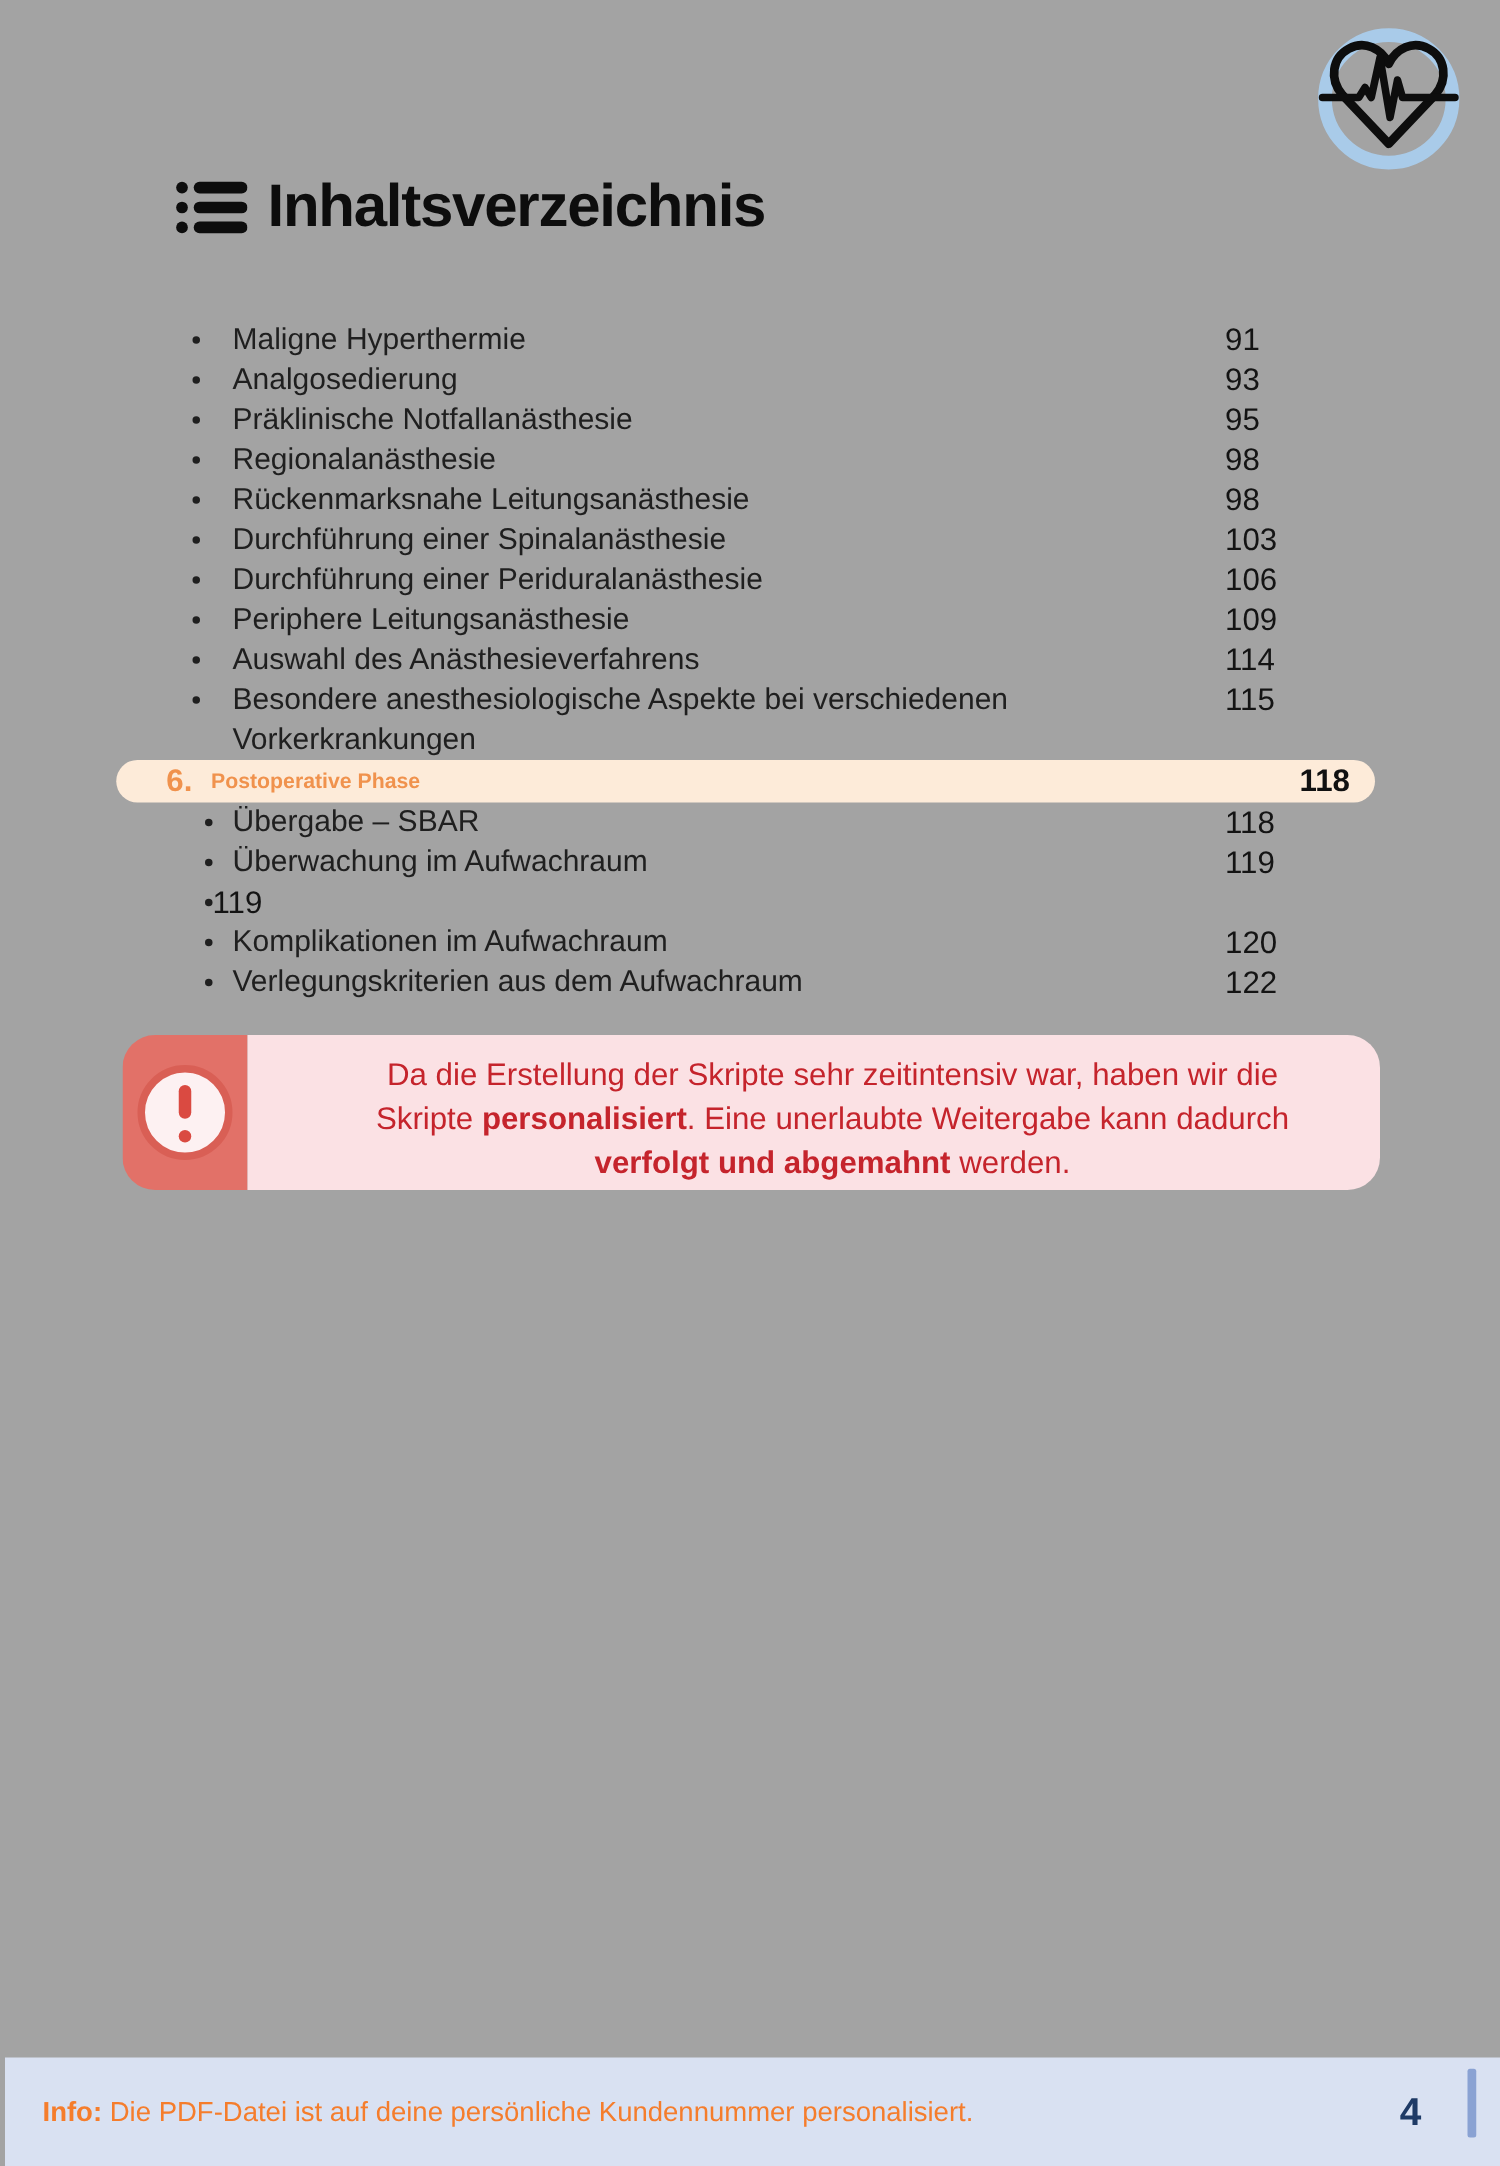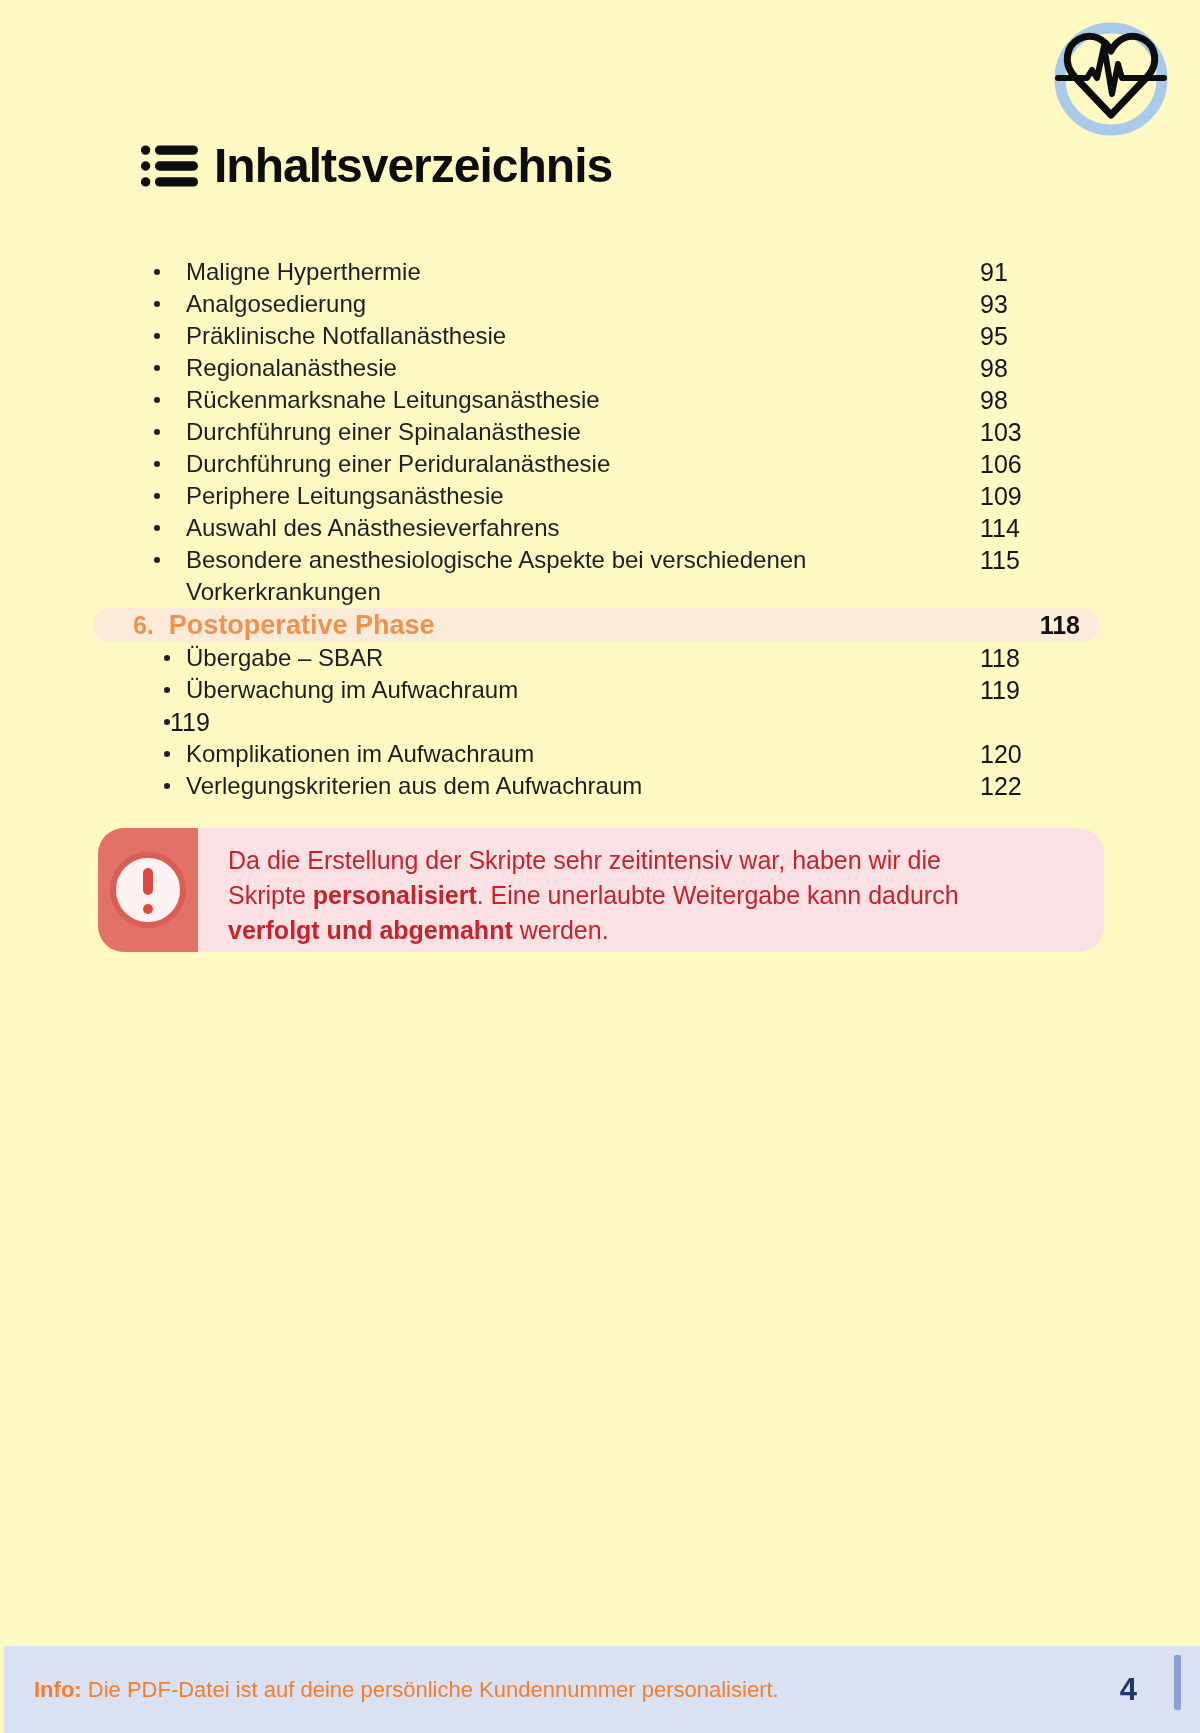--- a/index.html
+++ b/index.html
@@ -1,19 +1,19 @@
 <!DOCTYPE html>
 <html style="--highlight-bg: #fdebd9; --highlight-text: #f0924d; --warning-icon-bg: #e27168; --warning-bg: #fbe1e4; --warning-text: #c5242c; --footer-bg: #d9e1f2; --footer-accent: #f57d2c; --footer-page: #1e3a66; --logo-ring: #a9cbe9;"><head>
 <meta charset="utf-8">
 <style>
   html,body{margin:0;padding:0;background:#ffffff;}
   .page{
     position:relative;
     width:1200px;height:1733px;
-    background:#fef9c3;
+    background:#a3a3a3;
     font-family:"Liberation Sans", sans-serif;
     overflow:hidden;
   }
 
   
   .logo{position:absolute;top:16px;left:1048px;width:126px;height:126px;}
 
   
   .title-row{position:absolute;top:138px;left:140px;display:flex;align-items:center;}
   .title-icon{width:58px;height:50px;flex:none;}
@@ -37,21 +37,21 @@
 
   .toc-section{
     display:flex;align-items:center;
     height:34px;width:1007px;
     margin-left:-37px;
     background:var(--highlight-bg,#fdebd9);
     border-radius:17px;
     font-weight:bold;
   }
   .toc-section .sec-num{margin-left:40px;font-size:25px;color:var(--highlight-text,#f0924d);}
-  .toc-section .sec-label{margin-left:15px;font-size:27px;color:var(--highlight-text,#f0924d);flex:1;}
+  .toc-section .sec-label{margin-left:15px;font-size:17px;color:var(--highlight-text,#f0924d);flex:1;}
   .toc-section .sec-page{margin-right:20px;font-size:25px;color:#111;}
 
   
   .warning{
     position:absolute;top:828px;left:98px;width:1006px;height:124px;
     display:flex;border-radius:26px;overflow:hidden;
   }
   .warn-icon-cell{
     width:100px;flex:none;
     background:var(--warning-icon-bg,#e27168);
@@ -63,21 +63,21 @@
   }
   .excl-bar{position:absolute;left:50%;top:10px;transform:translateX(-50%);
     width:10px;height:27px;border-radius:5px;background:#da4a41;}
   .excl-dot{position:absolute;left:50%;bottom:8px;transform:translateX(-50%);
     width:10px;height:10px;border-radius:50%;background:#da4a41;}
   .warn-content{
     flex:1;background:var(--warning-bg,#fbe1e4);
     padding:15px 0 0 30px;
     font-size:25px;line-height:35px;color:var(--warning-text,#c5242c);
   }
-  .warn-line{white-space:nowrap;}
+  .warn-line{white-space:nowrap;text-align:center;}
   .warn-line b{font-weight:bold;}
 
   
   .footer{
     position:absolute;left:4px;bottom:0;width:1200px;height:87px;
     background:var(--footer-bg,#d9e1f2);
     padding-left:23px;
   }
   .footer-info{
     position:absolute;left:30px;top:50%;transform:translateY(-50%);

